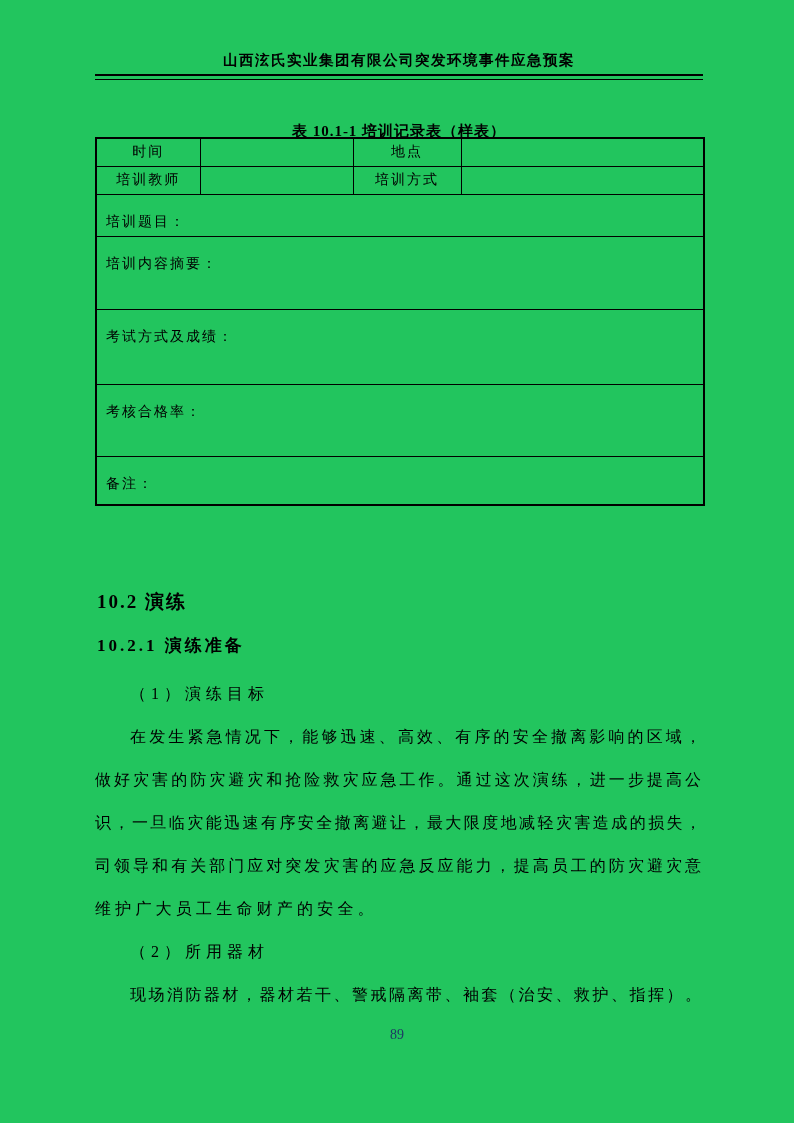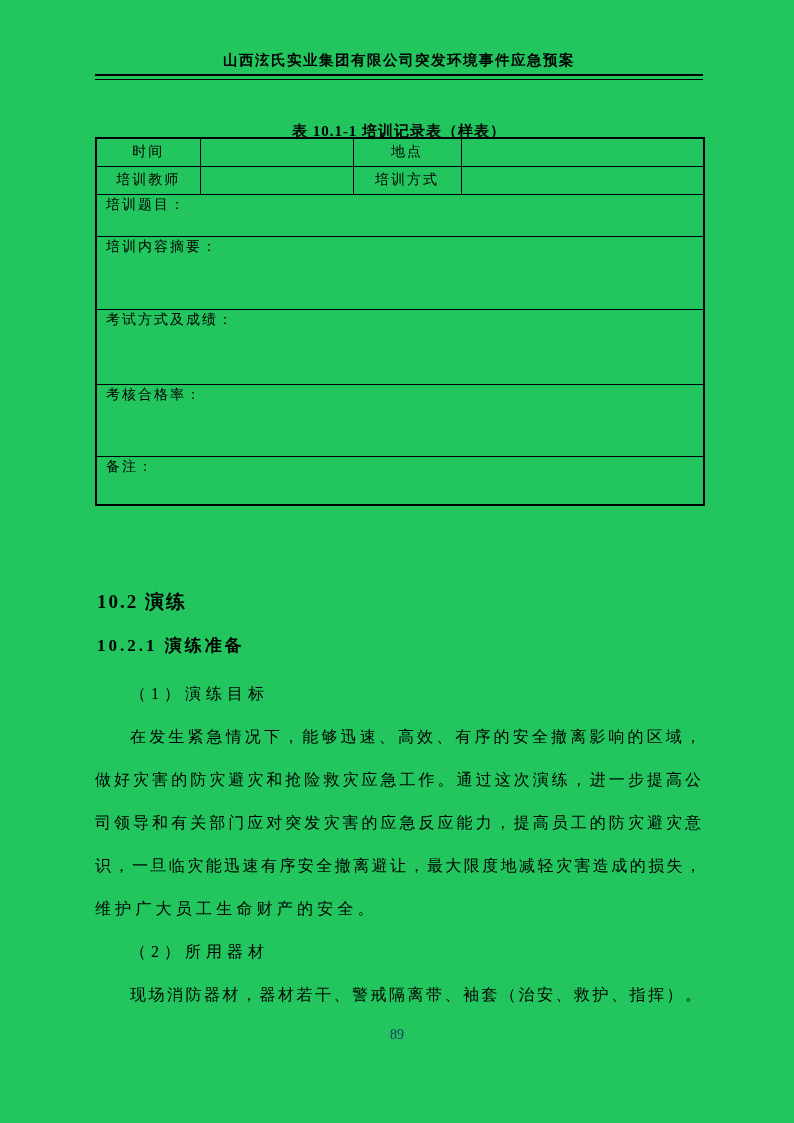--- a/index.html
+++ b/index.html
@@ -55,21 +55,21 @@
     font-size: 14px;
     letter-spacing: 2px;
   }
   td.lbl {
     text-align: center;
     vertical-align: middle;
   }
   td.wide {
     vertical-align: top;
     text-align: left;
-    padding: 1px 4px 0 9px;
+    padding: 18px 4px 0 9px;
     border-top-width: 2px;
   }
   
   .h2 {
     position: absolute;
     top: 589px; left: 97px;
     font-size: 19px;
     font-weight: bold;
     letter-spacing: 2px;
     white-space: nowrap;
@@ -155,22 +155,22 @@
   </tbody>
     </table>
 
   <div class="h2">10.2 演练</div>
   <div class="h3">10.2.1 演练准备</div>
 
   <div class="content">
     <div class="line item">（1）演练目标</div>
     <div class="line fill indent">在发生紧急情况下，能够迅速、高效、有序的安全撤离影响的区域，</div>
     <div class="line fill">做好灾害的防灾避灾和抢险救灾应急工作。通过这次演练，进一步提高公</div>
+    <div class="line fill">识，一旦临灾能迅速有序安全撤离避让，最大限度地减轻灾害造成的损失，</div>
     <div class="line fill">司领导和有关部门应对突发灾害的应急反应能力，提高员工的防灾避灾意</div>
-    <div class="line fill">识，一旦临灾能迅速有序安全撤离避让，最大限度地减轻灾害造成的损失，</div>
     <div class="line loose">维护广大员工生命财产的安全。</div>
     <div class="line item">（2）所用器材</div>
     <div class="line fill indent">现场消防器材，器材若干、警戒隔离带、袖套（治安、救护、指挥）。</div>
   </div>
 
   <div class="page-number" style="color: rgb(31, 56, 100);">89</div>
 
 </div>
 
 </body></html>

